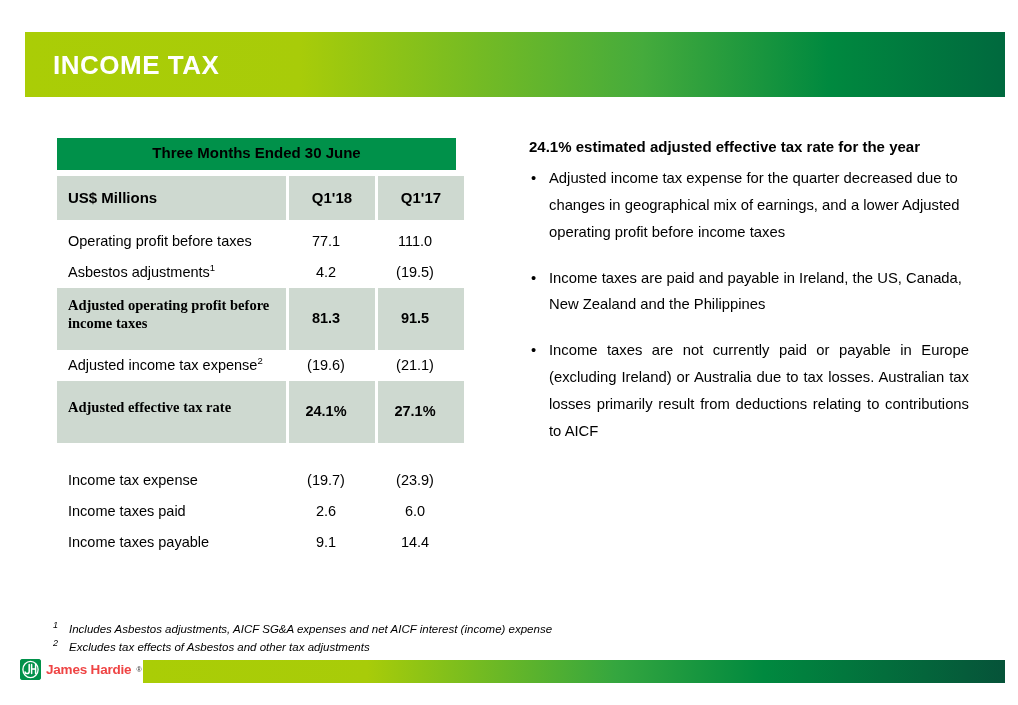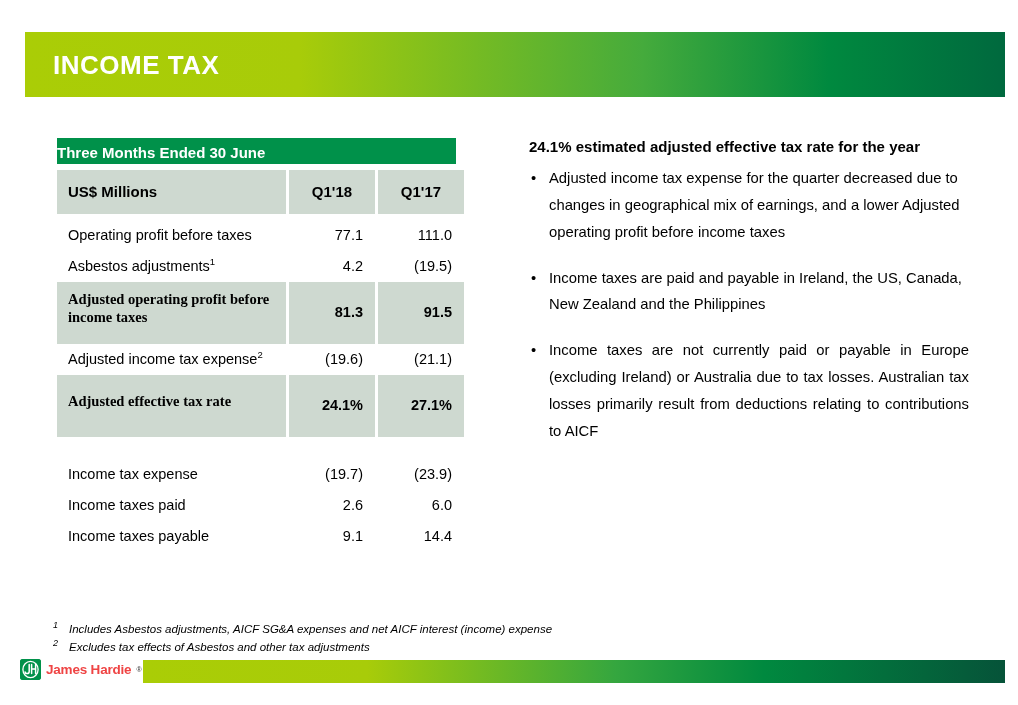--- a/index.html
+++ b/index.html
@@ -38,25 +38,25 @@
 
   
   .table-wrap {
     position: absolute;
     left: 57px;
     top: 138px;
     width: 399px;
   }
   .tbl-title {
     background: #00914a;
-    color: #ffffff;
+    color: #000000;
     font-size: 15px;
     font-weight: bold;
-    text-align: left;
-    padding: 7px 0 2px 0;
+    text-align: center;
+    padding: 7px 0 8px 0;
     line-height: 1.1;
   }
   table.fin {
     border-collapse: separate;
     border-spacing: 3px 0;
     width: 405px;
     margin-left: -3px;
     table-layout: fixed;
     font-size: 14.5px;
   }
@@ -76,21 +76,21 @@
     height: 44px;
   }
   .hdr-row td.lbl { padding-left: 11px; text-align: left; }
   .hdr-row td.val { text-align: center; }
 
   .row td {
     height: 31px;
     font-size: 14.5px;
   }
   .row td.lbl { padding-left: 11px; text-align: left; }
-  .row td.val { text-align: right; padding-right: 12px; }
+  .row td.val { text-align: center; padding-right: 12px; }
 
   .row.shaded td { background: #ced9d0; font-weight: bold; }
   .row.plain td  { background: #ffffff; }
 
   .row.tall td { height: 50px; line-height: 1.18; }
   .row.tall td.lbl { padding-top: 2px; padding-bottom: 10px; font-family: Liberation Serif, serif; }
 
   .gap-row td { height: 22px; background: #ffffff; }
 
   sup {

